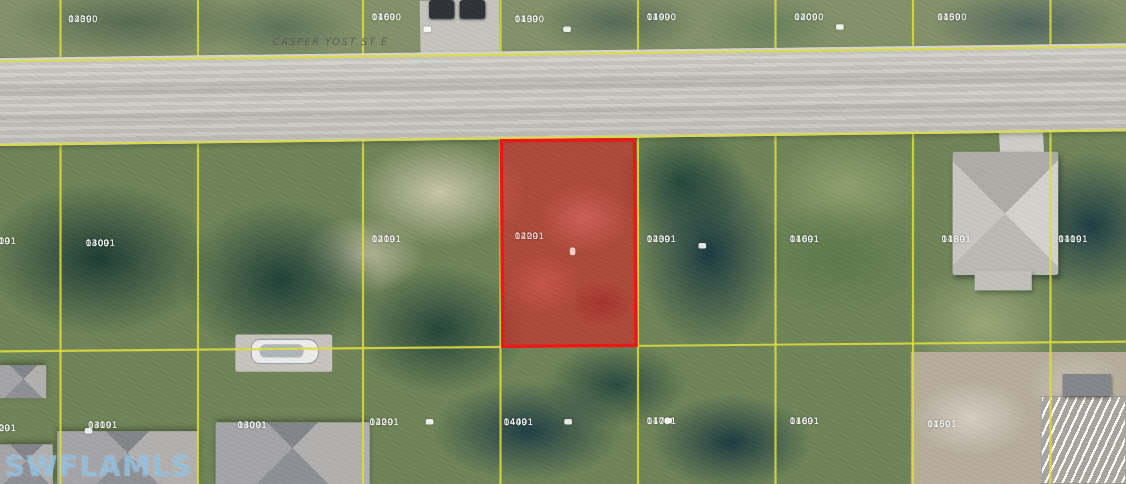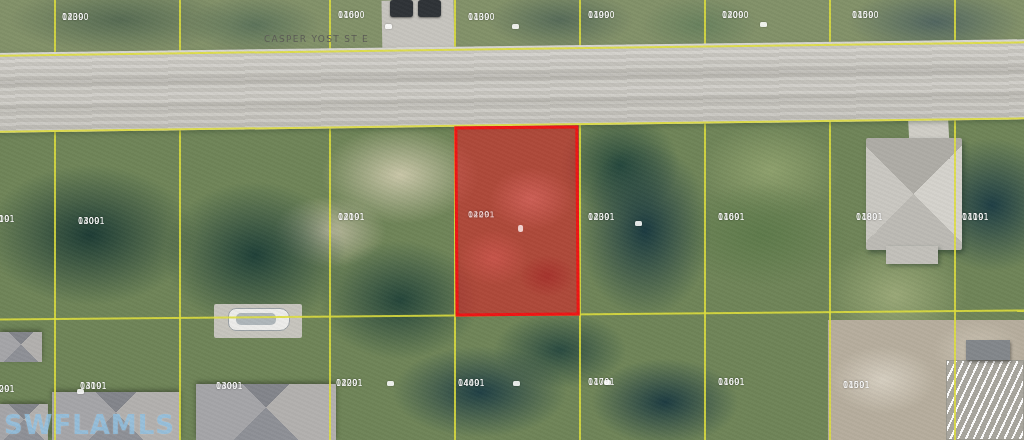--- a/index.html
+++ b/index.html
@@ -60,22 +60,22 @@
   .shed{left:966px;top:340px;width:44px;height:20px;background:#83878b;box-shadow:1px 2px 3px rgba(0,0,0,.4);}
 
   
   .road{left:-8px;top:46px;width:1040px;height:80px;z-index:5;transform:rotate(-0.75deg);
     background:linear-gradient(180deg,#d3d1cb 0%,#c7c5bf 35%,#cdcbc5 60%,#c2c0ba 100%);
     background-blend-mode:normal;box-shadow:0 2px 4px rgba(40,60,40,.35);}
   .road::after{content:"";position:absolute;inset:0;background:
     repeating-linear-gradient(180deg,rgba(255,255,255,.10) 0 3px,rgba(120,118,112,.10) 3px 7px),
     linear-gradient(180deg,rgba(0,0,0,0) 30%,rgba(110,108,100,.18) 38%,rgba(0,0,0,0) 46%,
                     rgba(0,0,0,0) 62%,rgba(110,108,100,.18) 70%,rgba(0,0,0,0) 78%);}
-  .street-label{left:264px;top:34px;z-index:6;font-size:9px;letter-spacing:1.3px;color:#5c5c56;
-    font-weight:500;white-space:nowrap;}
+  .street-label{left:248px;top:34px;z-index:6;font-size:9px;letter-spacing:1.3px;color:#5c5c56;
+    font-weight:500;white-space:nowrap;font-style:italic;}
 
   
   .vline{top:0;height:440px;width:2px;z-index:4;background:var(--line,#dede3c);opacity:.85;}
   .hline{left:-8px;width:1040px;height:2px;z-index:6;background:var(--line,#dede3c);opacity:.88;}
 
   
   .red-parcel{left:455px;top:126px;width:124px;height:190px;z-index:7;transform:rotate(-0.4deg);
     background-color:var(--hlfill,rgba(225,25,35,.55));border:3px solid var(--hlborder,#ee1515);
     background-image:
       radial-gradient(60px 45px at 62% 38%,rgba(255,130,130,.38) 0%,rgba(0,0,0,0) 70%),

